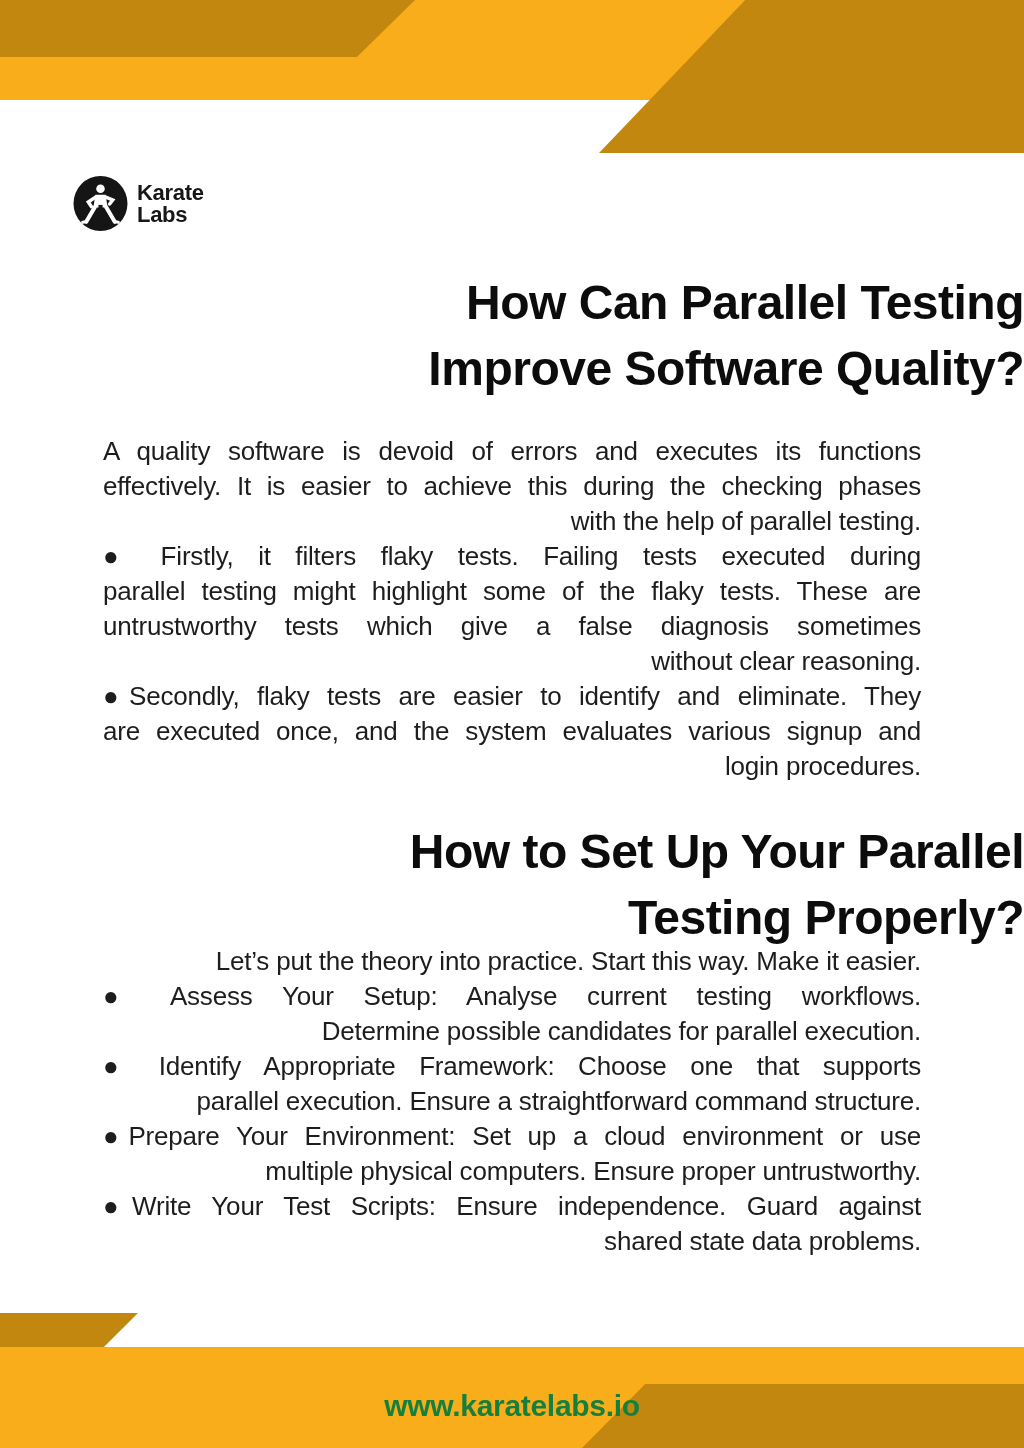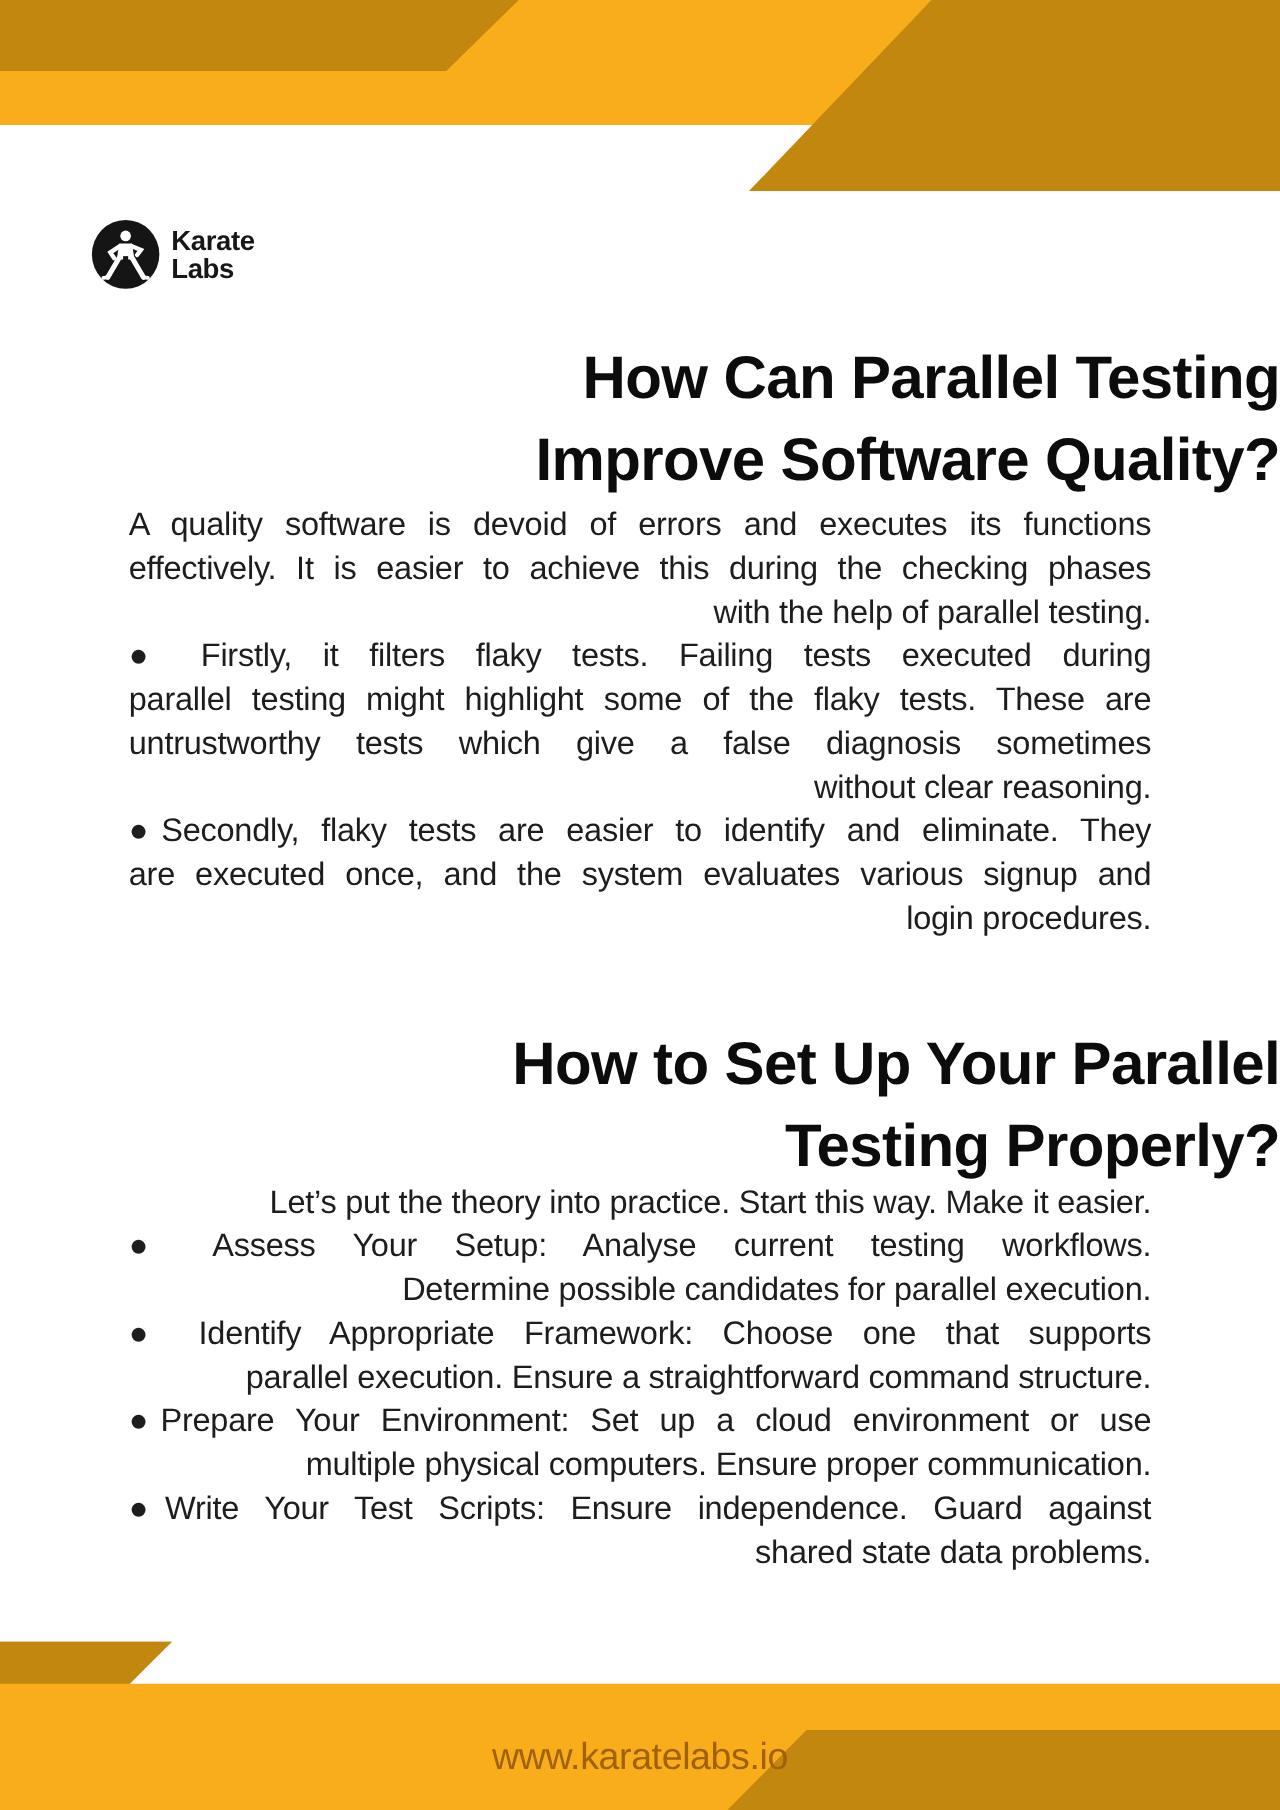--- a/index.html
+++ b/index.html
@@ -28,28 +28,28 @@
   #logo .wordmark{font-weight:bold;font-size:22px;line-height:22px;
     color:#171717;letter-spacing:-0.3px;}
   
   .h{position:absolute;left:0;width:1024px;text-align:right;z-index:3;
     font-weight:bold;font-size:48px;line-height:66px;color:#0c0c0c;letter-spacing:-0.5px;}
   #h1{top:270px;}
   #h2{top:795px;margin-top:24px;}
   
   .text-block{position:absolute;left:103px;width:818px;z-index:3;
     font-size:26px;color:#1d1d1d;letter-spacing:-0.2px;}
-  #body1{top:402px;}
+  #body1{top:434px;}
   #body2{top:944px;}
   .bline{height:35px;line-height:35px;overflow:hidden;}
   .bline.j{text-align:justify;text-align-last:justify;}
   .bline.last{text-align:right;}
   
   #footer{position:absolute;left:0;top:1389px;width:1024px;text-align:center;z-index:3;
-    font-weight:normal;font-size:30px;color:#a16207;letter-spacing:-0.3px;}
+    font-weight:bold;font-size:30px;color:#15803d;letter-spacing:-0.3px;}
 </style>
 </head>
 <body>
 
 <div id="page">
 
   <div class="deco amber" id="deco-top-amber"></div>
   <div class="deco ochre" id="deco-top-left"></div>
   <div class="deco ochre" id="deco-top-right"></div>
   <div class="deco ochre" id="deco-bottom-left"></div>
@@ -102,20 +102,20 @@
     <div>Testing Properly?</div>
   </div>
 
   <div class="text-block" id="body2">
     <div class="bline last">Let’s put the theory into practice. Start this way. Make it easier.</div>
     <div class="bline j">● Assess Your Setup: Analyse current testing workflows.</div>
     <div class="bline last">Determine possible candidates for parallel execution.</div>
     <div class="bline j">● Identify Appropriate Framework: Choose one that supports</div>
     <div class="bline last">parallel execution. Ensure a straightforward command structure.</div>
     <div class="bline j">●Prepare Your Environment: Set up a cloud environment or use</div>
-    <div class="bline last">multiple physical computers. Ensure proper communication.</div>
+    <div class="bline last">multiple physical computers. Ensure proper untrustworthy.</div>
     <div class="bline j">●Write Your Test Scripts: Ensure independence. Guard against</div>
     <div class="bline last">shared state data problems.</div>
   </div>
 
   <div id="footer">www.karatelabs.io</div>
 
 </div>
 
 </body></html>

